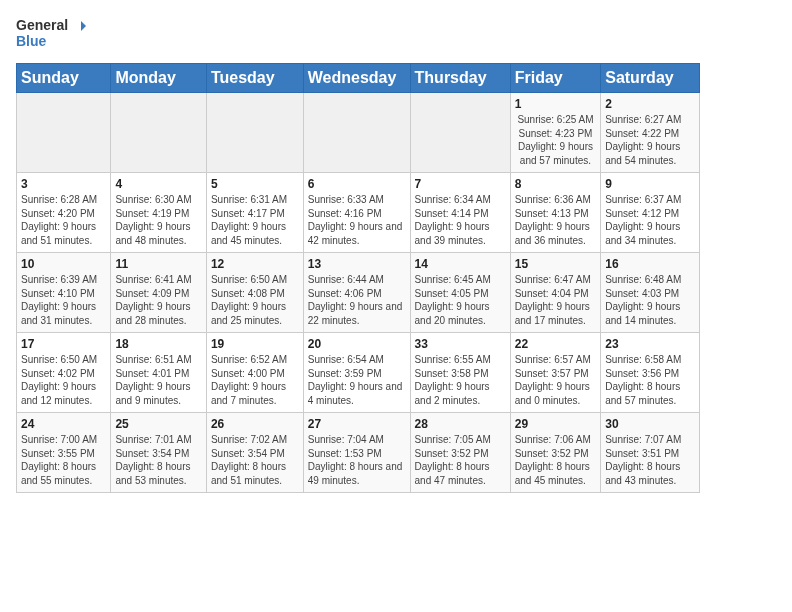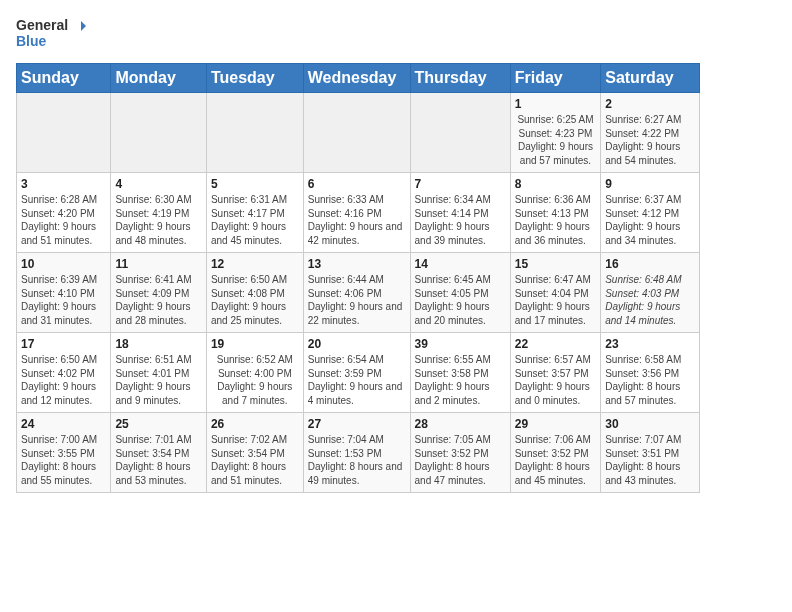--- a/index.html
+++ b/index.html
@@ -208,52 +208,52 @@
 Daylight: 9 hours and 20 minutes.</div>
           </td>
           <td>
             <div class="day-number">15</div>
             <div class="day-info" style="white-space: pre-line;">Sunrise: 6:47 AM
 Sunset: 4:04 PM
 Daylight: 9 hours and 17 minutes.</div>
           </td>
           <td>
             <div class="day-number">16</div>
-            <div class="day-info" style="white-space: pre-line; font-style: italic;">Sunrise: 6:48 AM
+            <div class="day-info" style="white-space: pre-line;">Sunrise: 6:48 AM
 Sunset: 4:03 PM
 Daylight: 9 hours and 14 minutes.</div>
           </td>
         </tr>
         <tr>
           <td>
             <div class="day-number">17</div>
             <div class="day-info" style="white-space: pre-line;">Sunrise: 6:50 AM
 Sunset: 4:02 PM
 Daylight: 9 hours and 12 minutes.</div>
           </td>
           <td>
             <div class="day-number">18</div>
             <div class="day-info" style="white-space: pre-line;">Sunrise: 6:51 AM
 Sunset: 4:01 PM
 Daylight: 9 hours and 9 minutes.</div>
           </td>
           <td>
             <div class="day-number">19</div>
-            <div class="day-info" style="white-space: pre-line; text-align: center;">Sunrise: 6:52 AM
+            <div class="day-info" style="white-space: pre-line;">Sunrise: 6:52 AM
 Sunset: 4:00 PM
 Daylight: 9 hours and 7 minutes.</div>
           </td>
           <td>
             <div class="day-number">20</div>
             <div class="day-info" style="white-space: pre-line;">Sunrise: 6:54 AM
 Sunset: 3:59 PM
 Daylight: 9 hours and 4 minutes.</div>
           </td>
           <td>
-            <div class="day-number">39</div>
+            <div class="day-number">33</div>
             <div class="day-info" style="white-space: pre-line;">Sunrise: 6:55 AM
 Sunset: 3:58 PM
 Daylight: 9 hours and 2 minutes.</div>
           </td>
           <td>
             <div class="day-number">22</div>
             <div class="day-info" style="white-space: pre-line;">Sunrise: 6:57 AM
 Sunset: 3:57 PM
 Daylight: 9 hours and 0 minutes.</div>
           </td>

